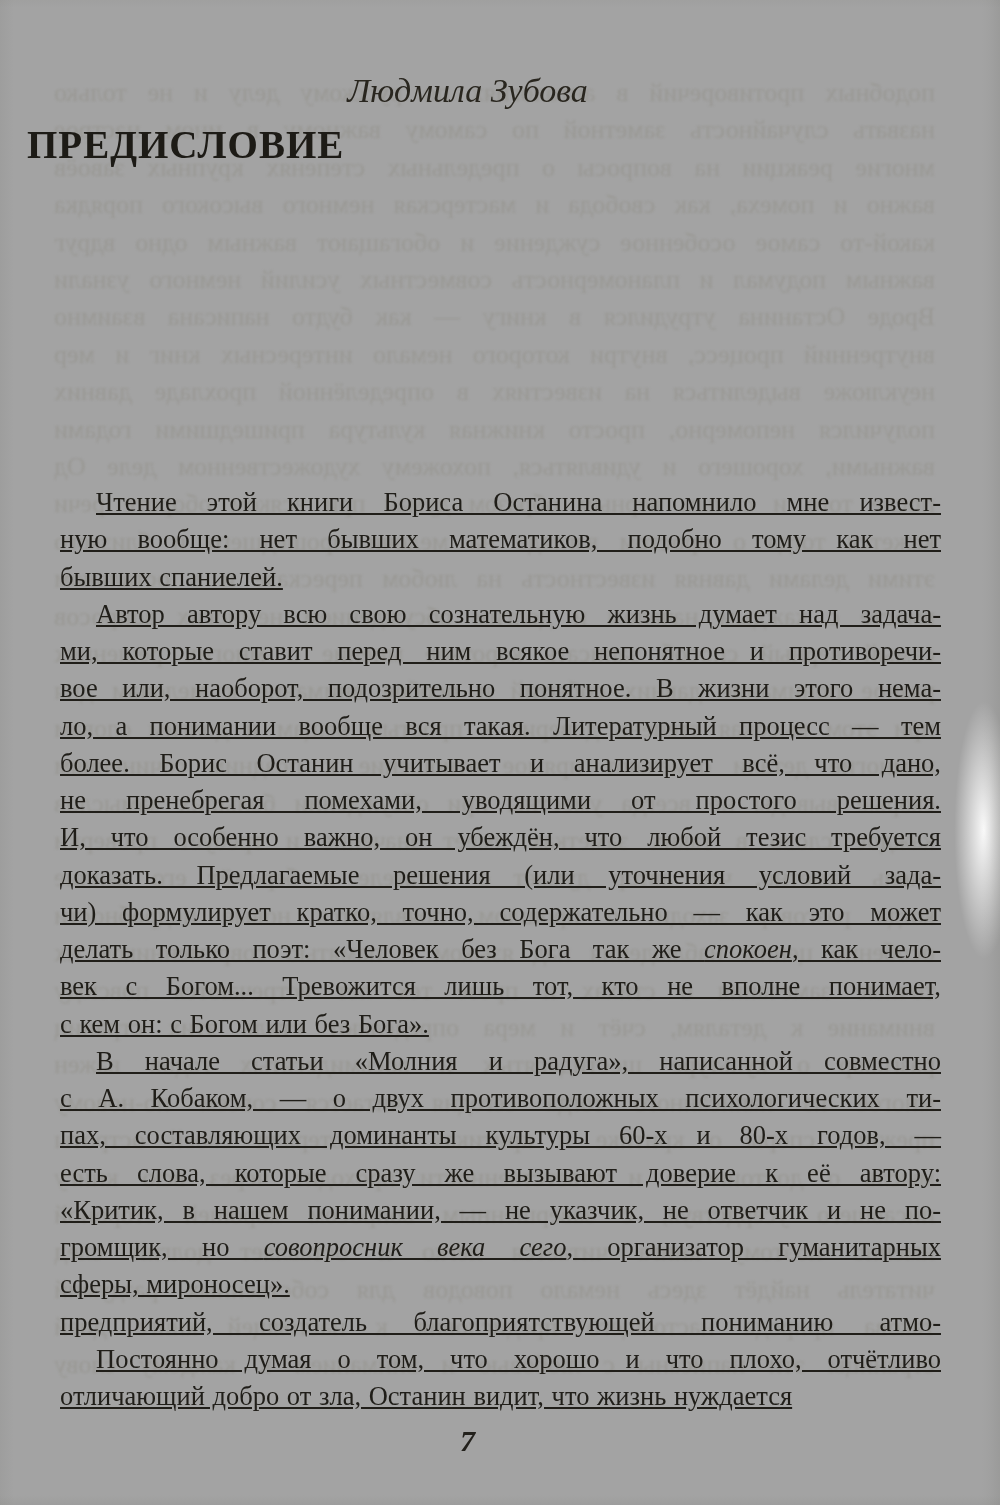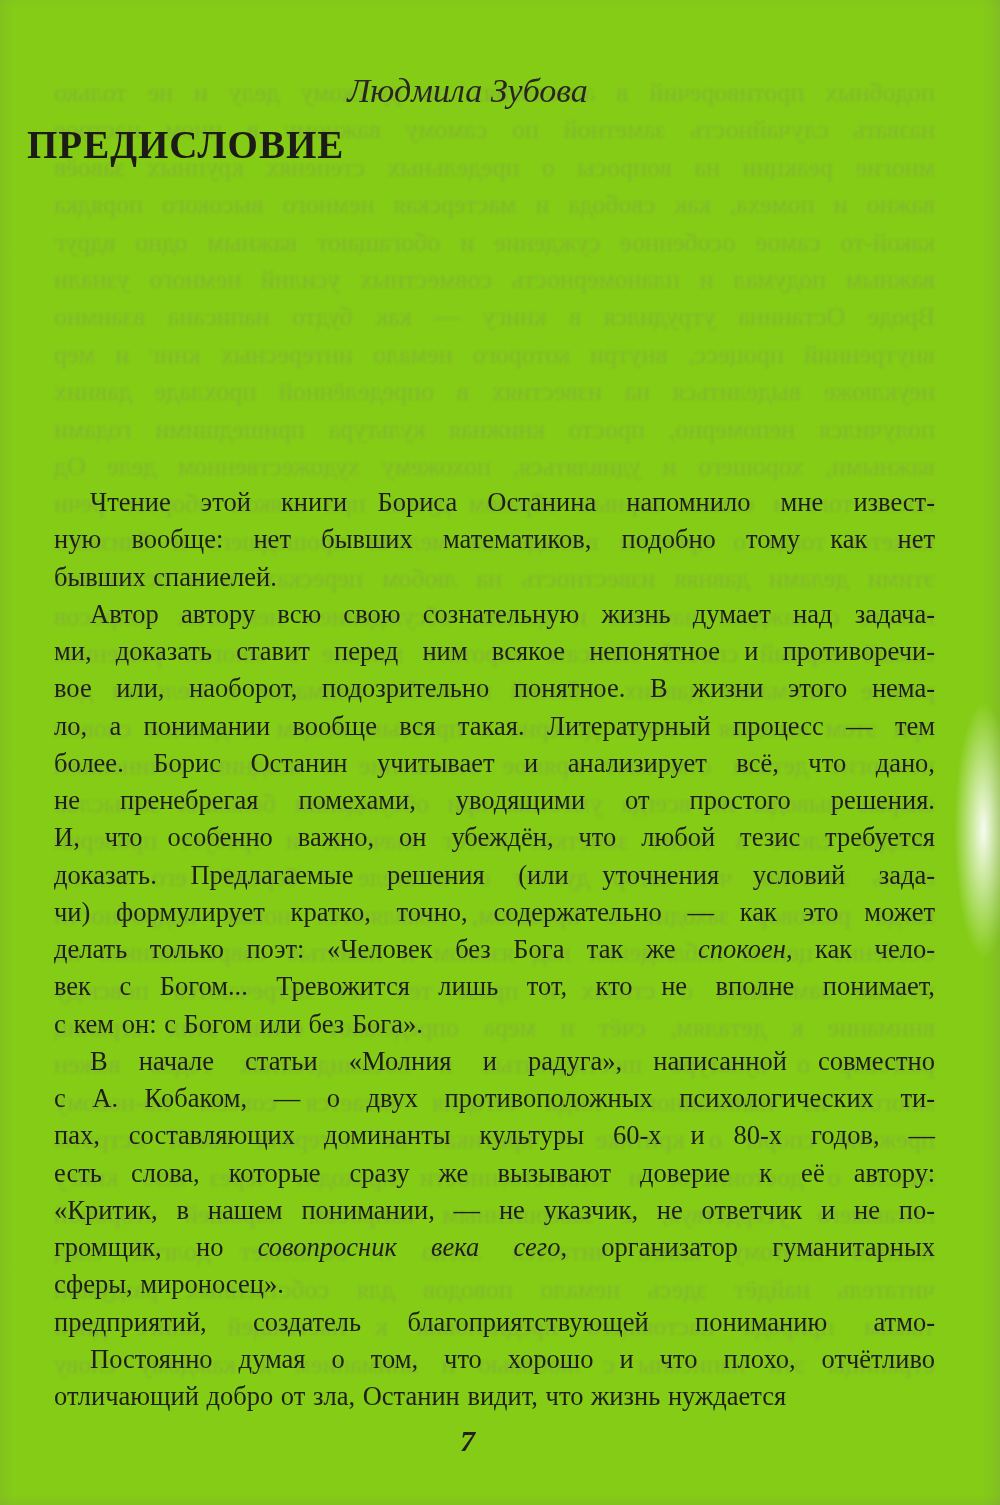--- a/index.html
+++ b/index.html
@@ -4,21 +4,21 @@
 <style>
   html, body { margin: 0; padding: 0; }
   body {
     width: 1000px; height: 1505px;
     font-family: "Liberation Serif", serif;
     background: #e9e9e6;
   }
   .page {
     position: relative;
     width: 1000px; height: 1505px;
-    background: #84cc16;
+    background: #a3a3a3;
     overflow: hidden;
   }
 
   
   .edge-left {
     position: absolute; left: 0; top: 0; width: 14px; height: 100%;
     background: linear-gradient(90deg, rgba(110,110,104,0.10), rgba(110,110,104,0) 100%);
   }
   .edge-right {
     position: absolute; right: 0; top: 0; width: 18px; height: 100%;
@@ -60,22 +60,22 @@
   .title-line {
     position: absolute; top: 121px; left: 54px; width: 881px;
     font-weight: bold; font-size: 39px; line-height: 48px;
     letter-spacing: 1px;
     color: #1d1b16;
     transform: translateX(-27px);
   }
 
   
   .body-text {
-    position: absolute; top: 484px; left: 54px; width: 881px;
-    font-size: 26.5px; color: #201e19;
+    position: absolute; top: 484px; left: 60px; width: 881px;
+    font-size: 26.5px; color: #201e19; text-decoration: underline;
   }
   .tline {
     height: 37.25px; line-height: 37.25px;
     text-align: justify; text-align-last: justify;
     overflow: visible;
     word-spacing: 1px;
   }
   .tline.lastline { text-align-last: left; }
   .tline.first { text-indent: 36px; }
   .it { font-style: italic; }
@@ -137,21 +137,21 @@
   <div class="title-line">ПРЕДИСЛОВИЕ</div>
 
   <div class="body-text">
       <div>
         <div class="tline first"><span>Чтение этой книги Бориса Останина напомнило мне извест-</span></div>
         <div class="tline"><span>ную вообще: нет бывших математиков, подобно тому как нет</span></div>
         <div class="tline lastline"><span>бывших спаниелей.</span></div>
       </div>
       <div>
         <div class="tline first"><span>Автор автору всю свою сознательную жизнь думает над задача-</span></div>
-        <div class="tline"><span>ми, доказать ставит перед ним всякое непонятное и противоречи-</span></div>
+        <div class="tline"><span>ми, которые ставит перед ним всякое непонятное и противоречи-</span></div>
         <div class="tline"><span>вое или, наоборот, подозрительно понятное. В жизни этого нема-</span></div>
         <div class="tline"><span>ло, а понимании вообще вся такая. Литературный процесс — тем</span></div>
         <div class="tline"><span>более. Борис Останин учитывает и анализирует всё, что дано,</span></div>
         <div class="tline"><span>не пренебрегая помехами, уводящими от простого решения.</span></div>
         <div class="tline"><span>И, что особенно важно, он убеждён, что любой тезис требуется</span></div>
         <div class="tline"><span>доказать. Предлагаемые решения (или уточнения условий зада-</span></div>
         <div class="tline"><span>чи) формулирует кратко, точно, содержательно — как это может</span></div>
         <div class="tline"><span>делать только поэт: «Человек без Бога так же </span><span class="it">спокоен</span><span>, как чело-</span></div>
         <div class="tline"><span>век с Богом... Тревожится лишь тот, кто не вполне понимает,</span></div>
         <div class="tline lastline"><span>с кем он: с Богом или без Бога».</span></div>

